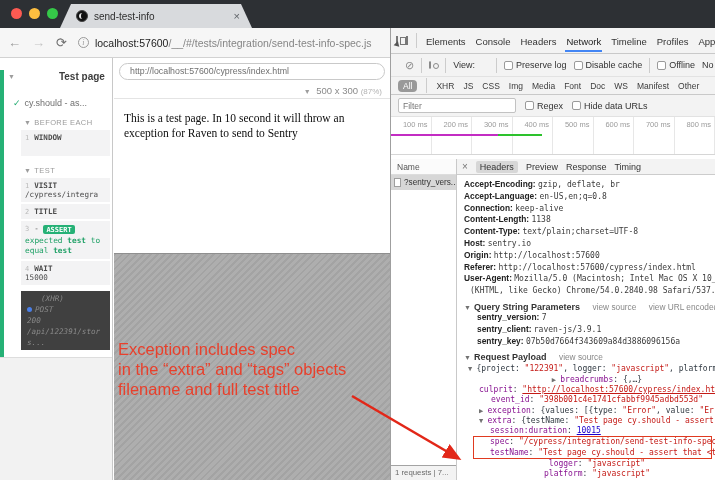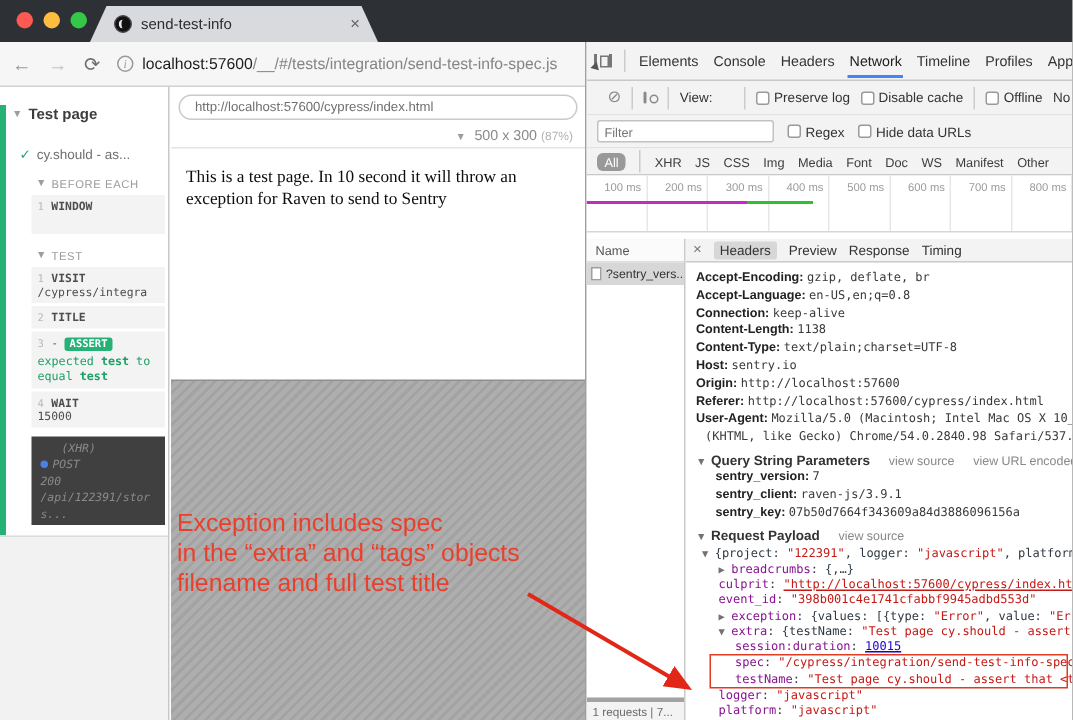--- a/index.html
+++ b/index.html
@@ -32,21 +32,21 @@
              font-family:"Liberation Serif", serif; font-style:italic; margin-right:6px; flex:0 0 auto;}
   .url { font-size:10.5px; white-space:nowrap; overflow:hidden; }
   .url .host { color:#1c1c1c; }
   .url .rest { color:#858585; }
 
   
   .reporter { position:absolute; left:0; top:58px; width:113px; height:422px; background:#fff;
               border-right:1px solid #c8c8c8; overflow:hidden; }
   .greenstrip { position:absolute; left:0; top:12px; width:4px; height:287px; background:#26b176; }
   .suite-row { margin:13px 0 16px 8px; font-size:10px; font-weight:bold; color:#3d3d3d;
-               display:flex; align-items:center; }
+               display:flex; align-items:center;gap:40px; }
   .caret { color:#9d9d9d; font-size:7px; margin-right:4px; font-weight:normal; }
   .test-row { margin:9px 0 0 13px; font-size:9px; color:#6f6f6f; display:flex; align-items:center;
               white-space:nowrap; overflow:hidden;}
   .check { color:#21ab71; font-size:9px; margin-right:4px; }
   .sec-label { margin:10px 0 3px 24px; font-size:7.5px; letter-spacing:.4px; color:#9b9b9b;
                display:flex; align-items:center; }
   .sec-label .caret { margin-right:3px; }
   .cmd { margin:2px 2px 2px 21px; background:#f3f3f4; padding:3px 2px 3px 4px;
          font-family:"DejaVu Sans Mono", monospace; font-size:7.6px; color:#545454; }
   .cmd .num { color:#b9b9b9; font-size:7px; margin-right:5px; }
@@ -128,21 +128,21 @@
   .ov-line-g { position:absolute; left:107px; top:17px; width:44px; height:2px; background:#2dc22d; }
   .dt-gap { height:4px; background:#fff; flex:0 0 auto; }
   .dt-main { flex:1; display:flex; overflow:hidden; }
   .namecol { width:66px; border-right:1px solid #c9c9c9; position:relative; background:#fff; flex:0 0 auto;}
   .nc-head { height:16px; line-height:16px; border-bottom:1px solid #ddd; font-size:8.5px;
              color:#555; padding-left:6px; background:#fbfbfb; }
   .nc-row { height:15px; background:#d7d7d7; display:flex; align-items:center; padding:0 3px;
             font-size:8.2px; color:#333; white-space:nowrap; overflow:hidden; }
   .doc-ic { width:7px; height:9px; background:#fff; border:1px solid #9f9f9f; margin-right:3px; flex:0 0 auto; }
   .nc-status { position:absolute; left:0; right:0; bottom:0; height:15px; background:#f3f3f3;
-               border-top:3px solid #a3a3a3; font-size:7.8px; color:#6b6b6b; padding:2px 0 0 4px;
+               border-top:1px solid #a3a3a3; font-size:7.8px; color:#6b6b6b; padding:2px 0 0 4px;
                white-space:nowrap; overflow:hidden; }
   .details { flex:1; background:#fff; overflow:hidden; display:flex; flex-direction:column; }
   .det-tabs { height:16px; background:#f3f3f3; border-bottom:1px solid #ccc; display:flex;
               align-items:center; gap:8px; padding:0 5px; font-size:9px; color:#333; flex:0 0 auto;}
   .det-close { color:#777; font-size:10px; }
   .det-tab.active { background:#d7d7d7; border-radius:2px; padding:1px 4px; }
   .det-body { padding:4px 0 0 7px; overflow:hidden; flex:1; }
   .hrow { font-size:8.4px; line-height:10.8px; white-space:nowrap; }
   .hrow .hn { font-weight:bold; color:#222; }
   .hrow .hv { font-family:"DejaVu Sans Mono", monospace; font-size:8px; color:#3a3a3a; }
@@ -155,21 +155,21 @@
   .qrow .hv { font-family:"DejaVu Sans Mono", monospace; font-size:8px; color:#3a3a3a; }
   .prow { font-family:"DejaVu Sans Mono", monospace; font-size:8px; line-height:10.3px;
           white-space:nowrap; color:#303942; }
   .prow .tw  { color:#727272; font-size:7px; }
   .prow .key { color:#881391; }
   .prow .str { color:#c41a16; }
   .prow .strl{ color:#c41a16; text-decoration:underline; }
   .prow .num { color:#1c00cf; text-decoration:underline; }
   .prow .pl  { color:#303942; }
   .p0 { padding-left:4px; margin-top:2px; }
-  .p1 { padding-left:15px; }
+  .p1 { padding-left:15px;text-align:center; }
   .p2 { padding-left:26px; }
   .redbox { border:1px solid #e03a20; margin:0 3px 0 9px; }
   .redbox .prow { padding-left:16px; }
 
   
   .overlay { position:absolute; left:0; top:0; width:715px; height:480px; pointer-events:none; z-index:50; }
 </style>
 </head>
 <body>
 
@@ -291,45 +291,45 @@
       <span class="cbl">
           <span class="cb"></span>
           <span>Disable cache</span>
         </span>
       <span class="dt-sep"></span>
       <span class="cbl">
           <span class="cb"></span>
           <span>Offline</span>
         </span>
       <span>No t</span>
+    </div>
+    <div class="dt-row dt-types">
+      <span class="pill-all">All</span>
+      <span class="dt-sep"></span>
+      <span>XHR</span>
+      <span>JS</span>
+      <span>CSS</span>
+      <span>Img</span>
+      <span>Media</span>
+      <span>Font</span>
+      <span>Doc</span>
+      <span>WS</span>
+      <span>Manifest</span>
+      <span>Other</span>
     </div>
     <div class="dt-row dt-bar3">
       <input class="filter-input" placeholder="Filter" style="">
       <span class="cbl">
           <span class="cb"></span>
           <span>Regex</span>
         </span>
       <span class="cbl">
           <span class="cb"></span>
           <span>Hide data URLs</span>
         </span>
-    </div>
-    <div class="dt-row dt-types">
-      <span class="pill-all">All</span>
-      <span class="dt-sep"></span>
-      <span>XHR</span>
-      <span>JS</span>
-      <span>CSS</span>
-      <span>Img</span>
-      <span>Media</span>
-      <span>Font</span>
-      <span>Doc</span>
-      <span>WS</span>
-      <span>Manifest</span>
-      <span>Other</span>
     </div>
     <div class="dt-overview">
       <div class="ov-cell">100 ms</div>
       <div class="ov-cell">200 ms</div>
       <div class="ov-cell">300 ms</div>
       <div class="ov-cell">400 ms</div>
       <div class="ov-cell">500 ms</div>
       <div class="ov-cell">600 ms</div>
       <div class="ov-cell">700 ms</div>
       <div class="ov-cell">800 ms</div>

